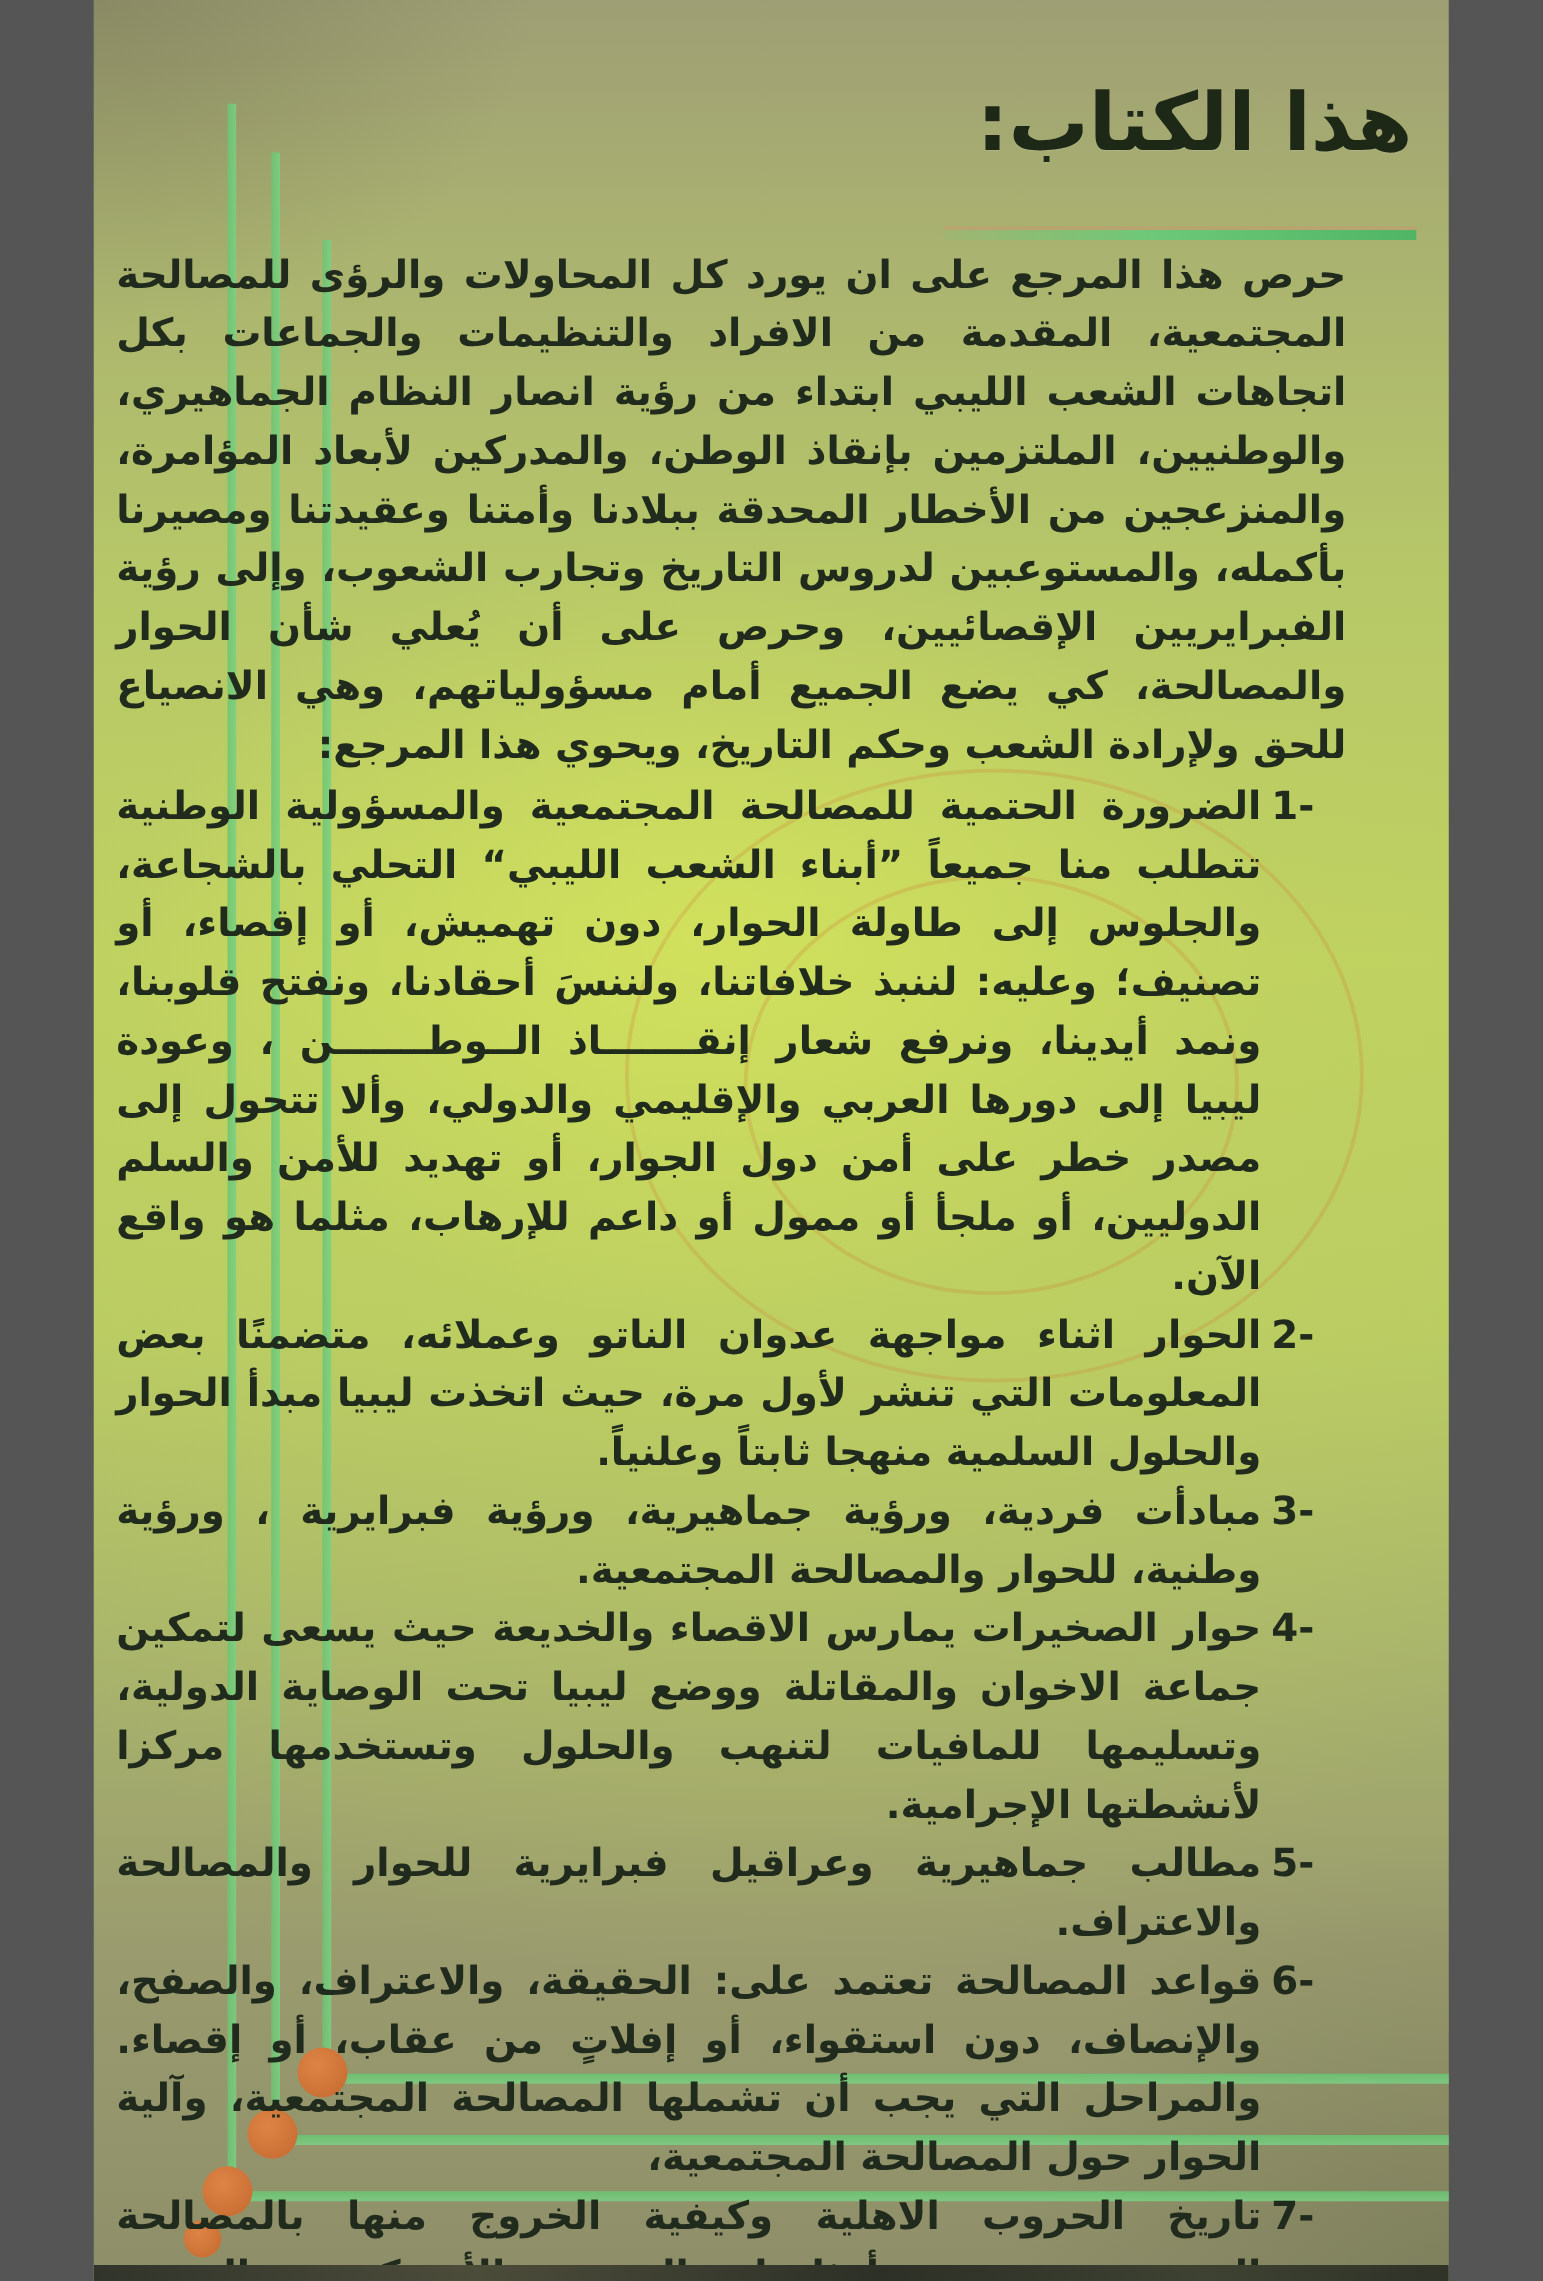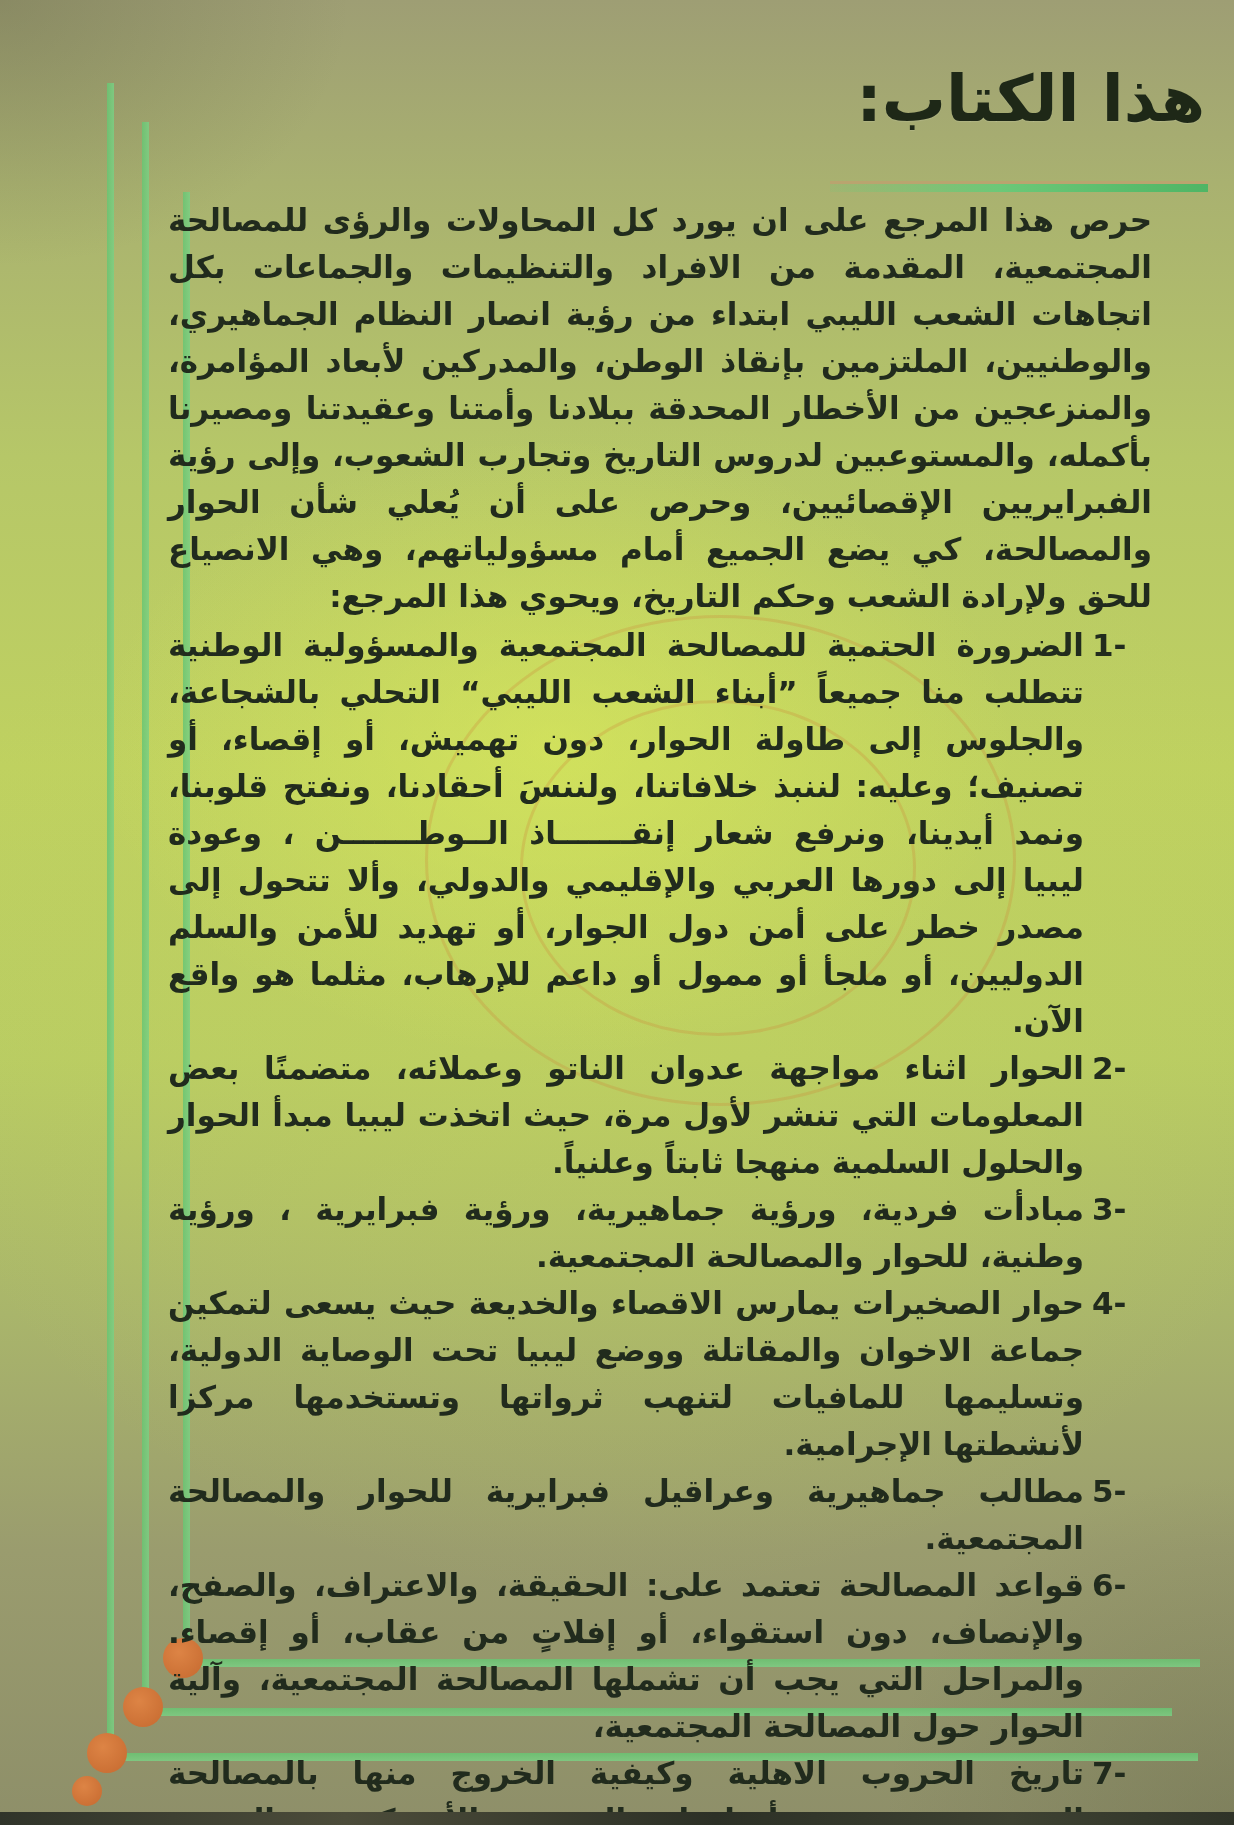--- a/index.html
+++ b/index.html
@@ -1,18 +1,18 @@
 <!DOCTYPE html>
 <html lang="ar" dir="rtl"><head>
 <meta charset="utf-8">
 <style>
   html,body{margin:0;padding:0;background:#555;}
   .page{
     position:relative;
-    width:1234px;height:1825px;
+    width:1084px;height:1825px;
     margin:0 auto;
     overflow:hidden;
     font-family:"DejaVu Sans",sans-serif;
     background:
       radial-gradient(ellipse 640px 430px at 45% 41%, rgba(225,240,90,0.50), rgba(225,240,90,0) 72%),
       radial-gradient(ellipse 920px 760px at 50% 55%, rgba(198,214,92,0.38), rgba(198,214,92,0) 78%),
       radial-gradient(ellipse 500px 380px at 0% 0%, rgba(90,92,62,0.30), rgba(90,92,62,0) 70%),
       radial-gradient(ellipse 500px 500px at 100% 100%, rgba(85,88,60,0.28), rgba(85,88,60,0) 70%),
       linear-gradient(180deg,#9e9e74 0%,#a9b170 10%,#b6c768 25%,#bfd160 42%,#b9cc63 58%,#a9b56b 72%,#9a9c6e 85%,#8e8f69 100%);
   }
@@ -79,25 +79,25 @@
       <div class="item">
         <span class="marker">2-</span>
         <span class="txt">الحوار اثناء مواجهة عدوان الناتو وعملائه، متضمنًا بعض المعلومات التي تنشر لأول مرة، حيث اتخذت ليبيا مبدأ الحوار والحلول السلمية منهجا ثابتاً وعلنياً.</span>
       </div>
       <div class="item">
         <span class="marker">3-</span>
         <span class="txt">مبادأت فردية، ورؤية جماهيرية، ورؤية فبرايرية ، ورؤية وطنية، للحوار والمصالحة المجتمعية.</span>
       </div>
       <div class="item">
         <span class="marker">4-</span>
-        <span class="txt">حوار الصخيرات يمارس الاقصاء والخديعة حيث يسعى لتمكين جماعة الاخوان والمقاتلة ووضع ليبيا تحت الوصاية الدولية، وتسليمها للمافيات لتنهب ثرواتها وتستخدمها مركزا لأنشطتها الإجرامية.</span>
+        <span class="txt">حوار الصخيرات يمارس الاقصاء والخديعة حيث يسعى لتمكين جماعة الاخوان والمقاتلة ووضع ليبيا تحت الوصاية الدولية، وتسليمها للمافيات لتنهب والحلول وتستخدمها مركزا لأنشطتها الإجرامية.</span>
       </div>
       <div class="item">
         <span class="marker">5-</span>
-        <span class="txt">مطالب جماهيرية وعراقيل فبرايرية للحوار والمصالحة المجتمعية.</span>
+        <span class="txt">مطالب جماهيرية وعراقيل فبرايرية للحوار والمصالحة والاعتراف.</span>
       </div>
       <div class="item">
         <span class="marker">6-</span>
         <span class="txt">قواعد المصالحة تعتمد على: الحقيقة، والاعتراف، والصفح، والإنصاف، دون استقواء، أو إفلاتٍ من عقاب، أو إقصاء. والمراحل التي يجب أن تشملها المصالحة المجتمعية، وآلية الحوار حول المصالحة المجتمعية،</span>
       </div>
       <div class="item">
         <span class="marker">7-</span>
         <span class="txt">تاريخ الحروب الاهلية وكيفية الخروج منها بالمصالحة المجتمعية، ومن أمثلتها: التجربة الأمريكية، والتجربة النيكاراجوية، والتجربة اللبنانية، وتجربة جنوب افريقيا، وتجربة ايرلندا الشمالية، والتجربة الجزائرية.</span>
       </div>
 

